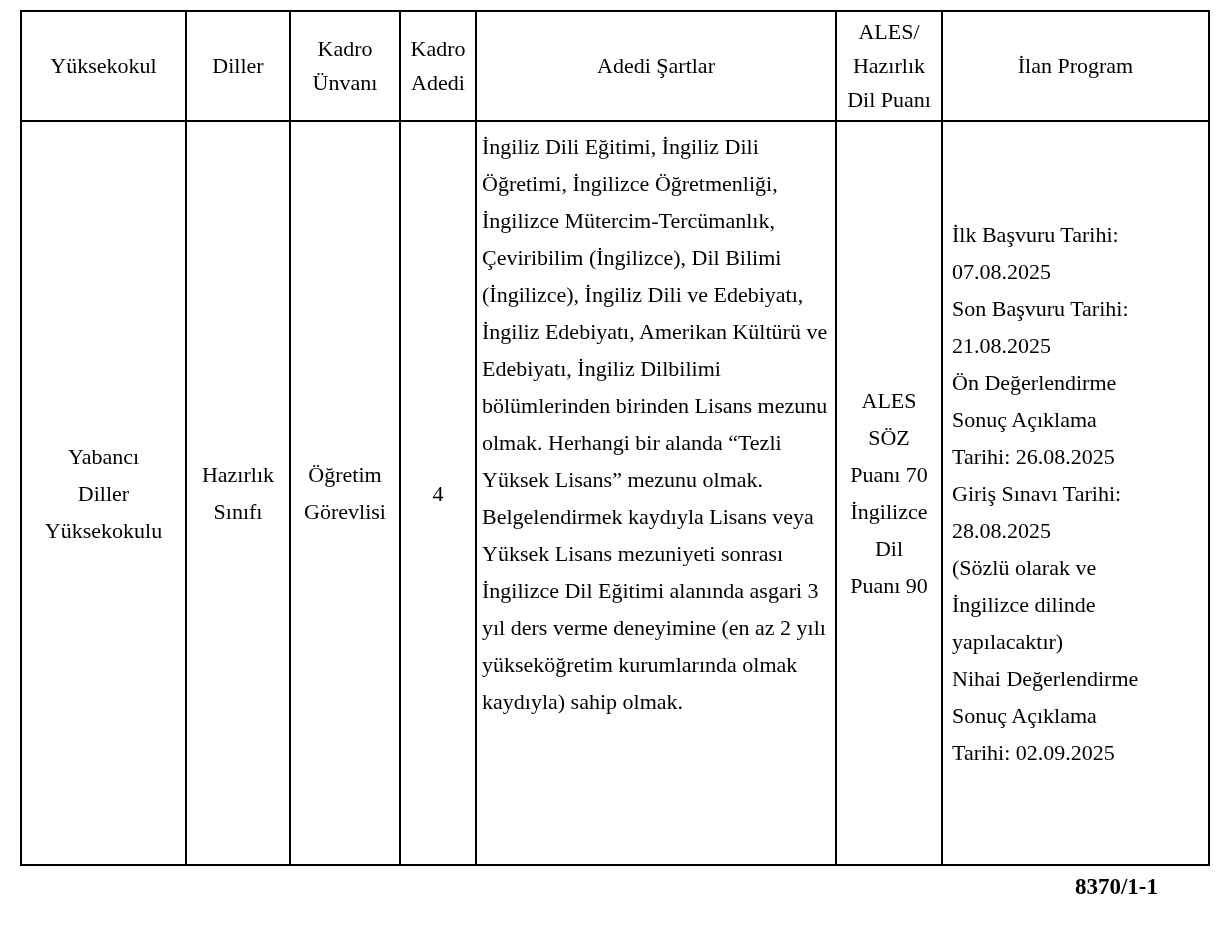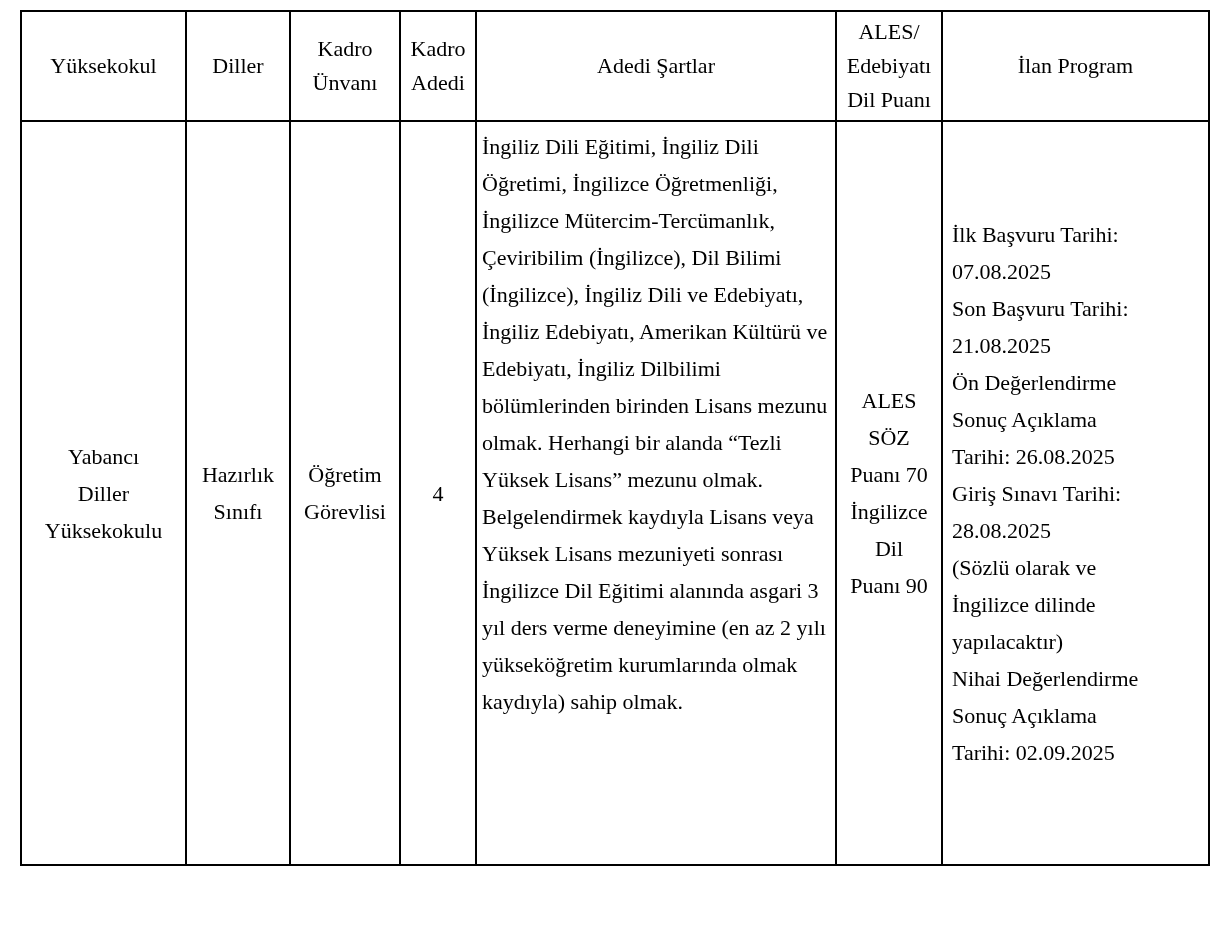--- a/index.html
+++ b/index.html
@@ -92,21 +92,21 @@
     <tbody>
       <tr class="header-row">
         <th class="pre">Yüksekokul</th>
         <th class="pre">Diller</th>
         <th class="pre">Kadro
 Ünvanı</th>
         <th class="pre">Kadro
 Adedi</th>
         <th class="pre">Adedi Şartlar</th>
         <th class="pre">ALES/
-Edebiyatı
+Hazırlık
 Dil Puanı</th>
         <th class="pre">İlan Program</th>
       </tr>
       <tr class="body-row">
         <td class="pre">Yabancı
 Diller
 Yüksekokulu</td>
         <td class="pre">Hazırlık
 Sınıfı</td>
         <td class="pre">Öğretim
@@ -131,14 +131,15 @@
 (Sözlü olarak ve
 İngilizce dilinde
 yapılacaktır)
 Nihai Değerlendirme
 Sonuç Açıklama
 Tarihi: 02.09.2025</td>
       </tr>
     </tbody>
   </table>
 
+  <div class="footer-ref">8370/1-1</div>
 
 </div>
 
 </body></html>

